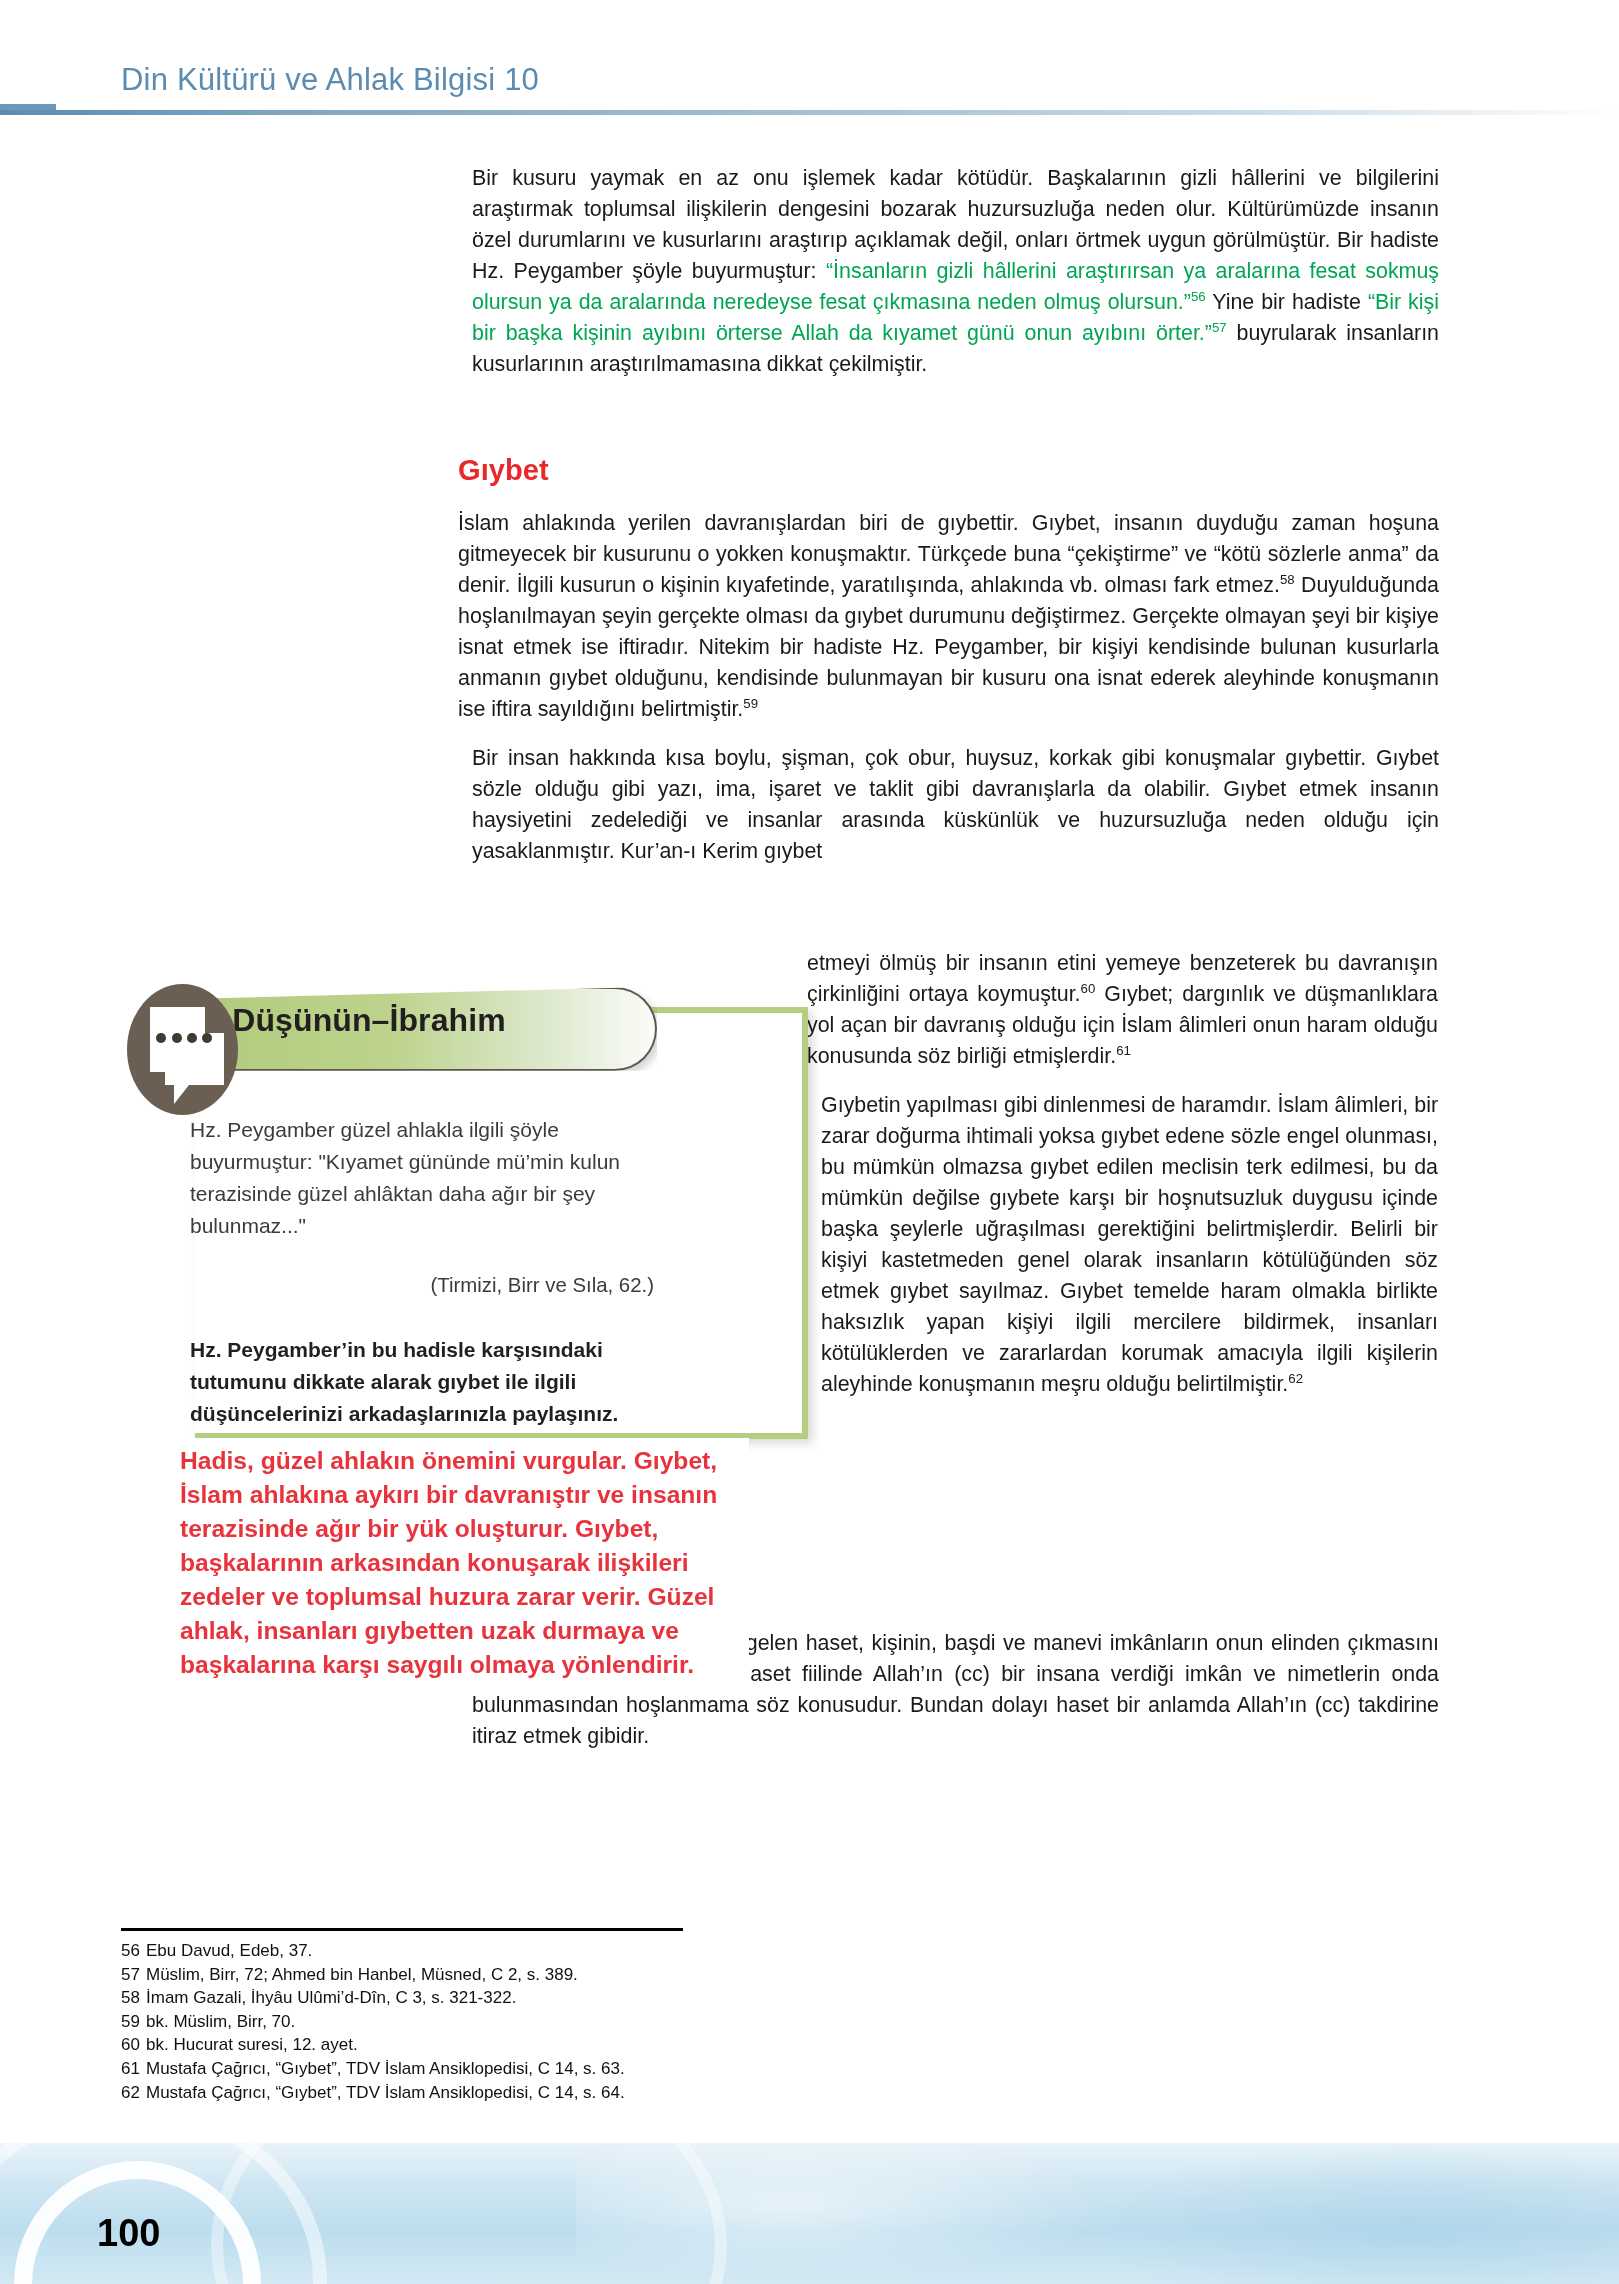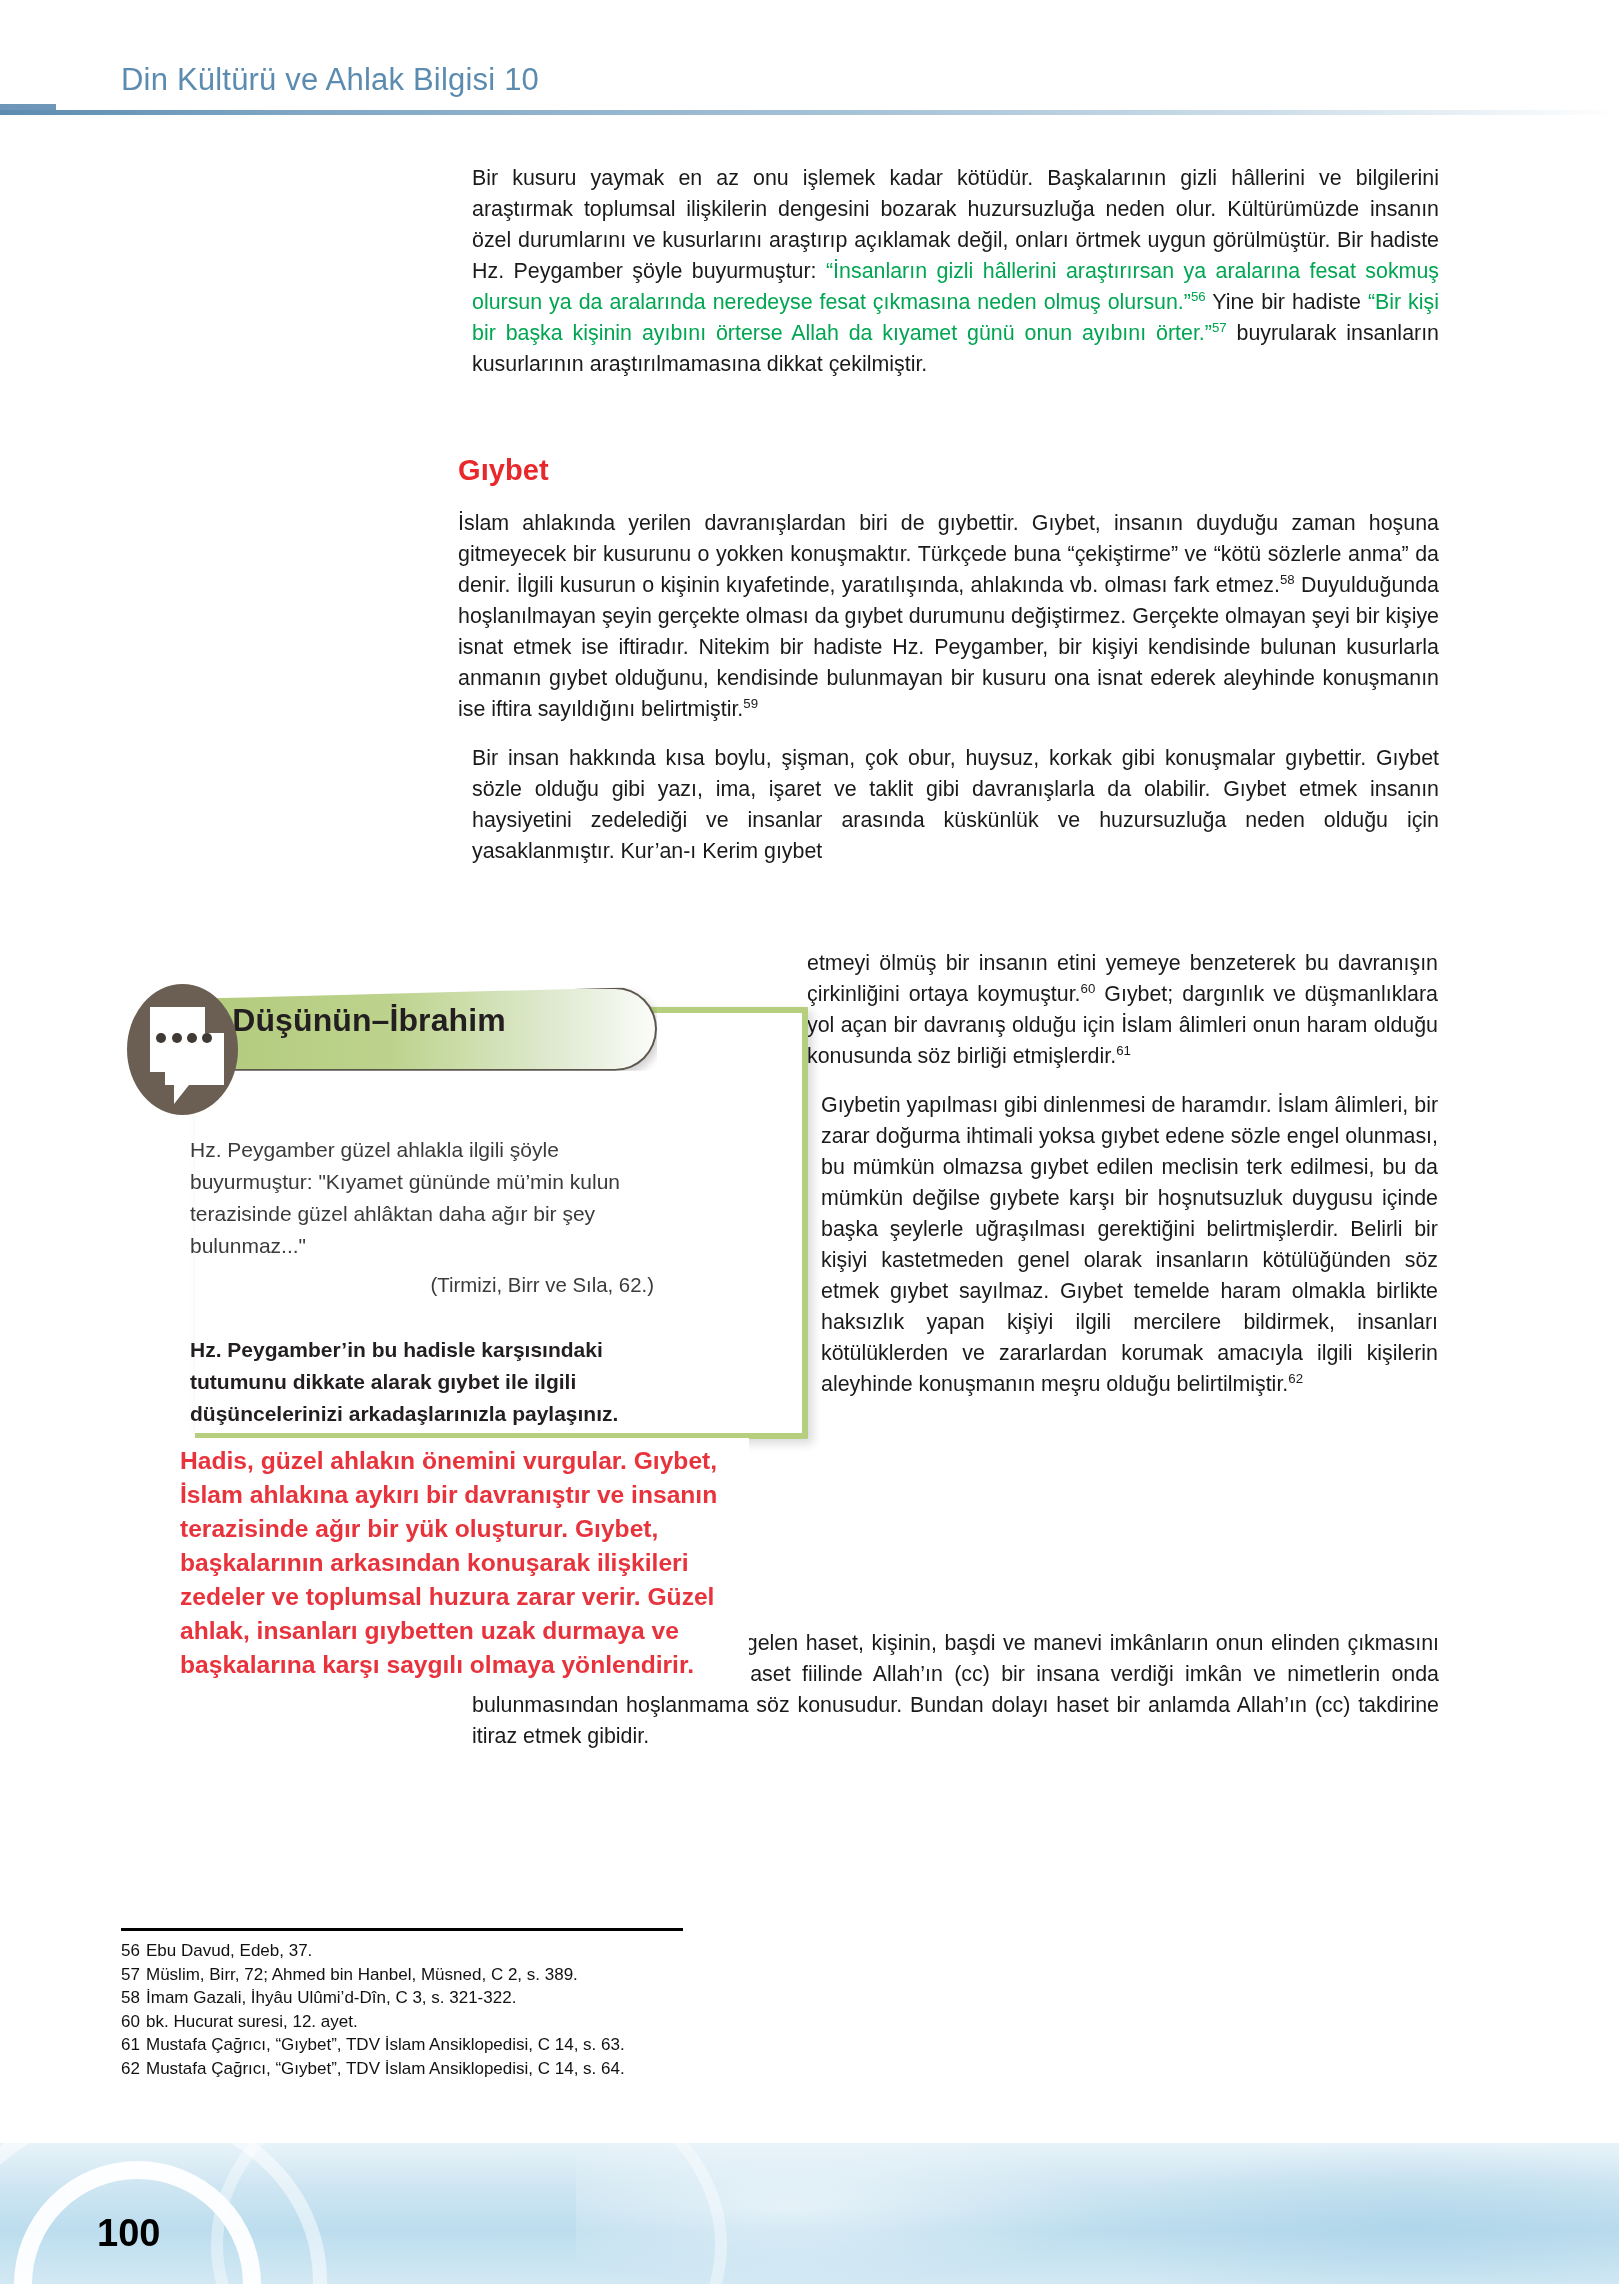--- a/index.html
+++ b/index.html
@@ -198,21 +198,20 @@
 
   #callout-quote {
     position: absolute;
     left: 190px;
     top: 1114px;
     width: 443px;
     font-size: 21px;
     line-height: 32px;
     color: #3b3b3b;
     z-index: 6;
-    margin-top: 20px;
   }
   #callout-source {
     position: absolute;
     left: 190px;
     top: 1274px;
     width: 464px;
     text-align: right;
     font-size: 20.4px;
     color: #3b3b3b;
     z-index: 6;
@@ -383,20 +382,21 @@
   <div id="callout-source">(Tirmizi, Birr ve Sıla, 62.)</div>
   <div id="callout-instruction">Hz. Peygamber’in bu hadisle karşısındaki tutumunu dikkate alarak gıybet ile ilgili düşüncelerinizi arkadaşlarınızla paylaşınız.</div>
 
   <div id="answer-overlay">Hadis, güzel ahlakın önemini vurgular. Gıybet, İslam ahlakına aykırı bir davranıştır ve insanın terazisinde ağır bir yük oluşturur. Gıybet, başkalarının arkasından konuşarak ilişkileri zedeler ve toplumsal huzura zarar verir. Güzel ahlak, insanları gıybetten uzak durmaya ve başkalarına karşı saygılı olmaya yönlendirir.</div>
 
   <div id="footnote-rule"></div>
   <div id="footnotes">
       <div class="fn-row"><span class="fn-num">56</span><span>Ebu Davud, Edeb, 37.</span></div>
       <div class="fn-row"><span class="fn-num">57</span><span>Müslim, Birr, 72; Ahmed bin Hanbel, Müsned, C 2, s. 389.</span></div>
       <div class="fn-row"><span class="fn-num">58</span><span>İmam Gazali, İhyâu Ulûmi’d-Dîn, C 3, s. 321-322.</span></div>
+      <div class="fn-row"><span class="fn-num">59</span><span>bk. Müslim, Birr, 70.</span></div>
       <div class="fn-row"><span class="fn-num">60</span><span>bk. Hucurat suresi, 12. ayet.</span></div>
       <div class="fn-row"><span class="fn-num">61</span><span>Mustafa Çağrıcı, “Gıybet”, TDV İslam Ansiklopedisi, C 14, s. 63.</span></div>
       <div class="fn-row"><span class="fn-num">62</span><span>Mustafa Çağrıcı, “Gıybet”, TDV İslam Ansiklopedisi, C 14, s. 64.</span></div>
     </div>
 
   <div id="footer-band">
     <div class="arc" id="arc-3"></div>
     <div class="arc" id="arc-2"></div>
     <div class="arc" id="arc-1"></div>
     <div id="footer-wash-1"></div>

